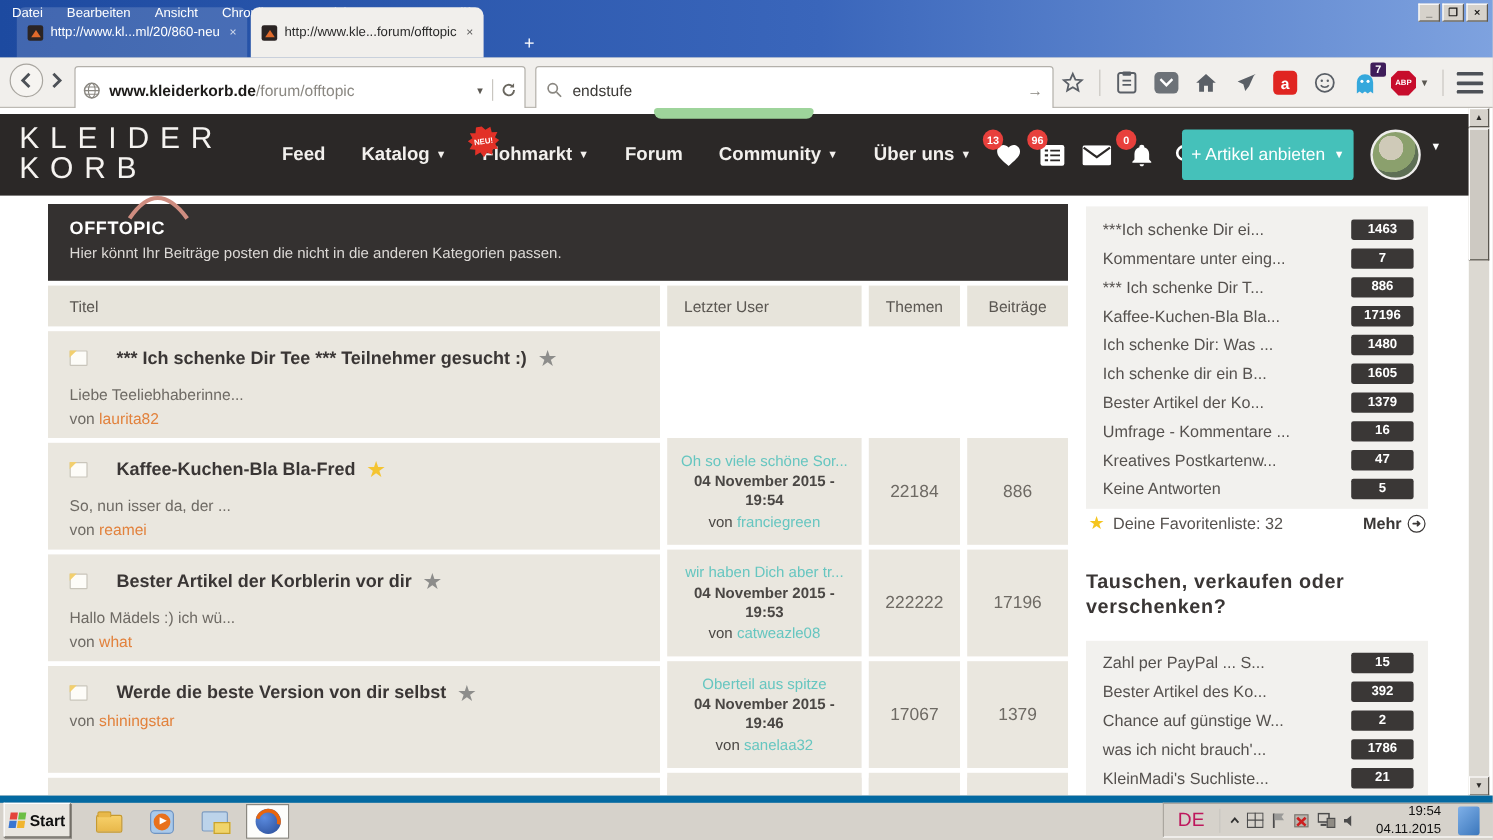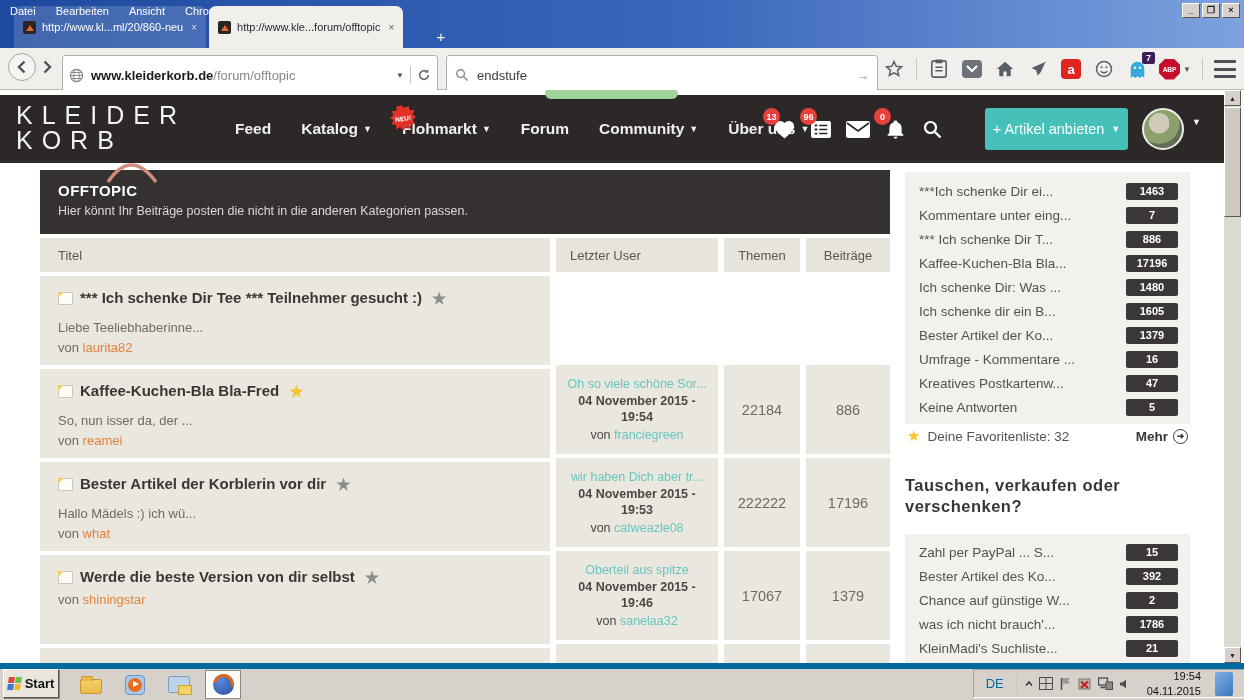--- a/index.html
+++ b/index.html
@@ -63,21 +63,21 @@
     line-height:.98;font-weight:400}
   .handle-svg{position:absolute;left:0;top:40px;z-index:8;pointer-events:none}
   .site-nav{position:absolute;left:235px;top:0;height:68px;display:flex;align-items:center;gap:30px;
     color:#f2f0ed;font-size:15.5px;font-weight:bold}
   .nav-item{position:relative;display:flex;align-items:center;gap:5px;white-space:nowrap}
   .nav-item .caret{font-size:9px}
   .neu-badge{position:absolute;top:-15px;left:-12px;width:26px;height:26px;background:#e23127;
     color:#fff;font-size:6.5px;font-weight:bold;display:flex;align-items:center;justify-content:center;
     clip-path:polygon(50% 0,61% 13%,78% 6%,80% 24%,98% 26%,88% 41%,100% 52%,86% 62%,93% 79%,75% 78%,72% 96%,56% 86%,44% 100%,35% 83%,17% 90%,20% 72%,2% 68%,13% 54%,0 42%,16% 34%,10% 17%,28% 20%,32% 2%);
     transform:rotate(-8deg)}
-  .hdr-icons{position:absolute;left:772px;top:0;height:68px;display:flex;align-items:center;gap:13px}
+  .hdr-icons{position:absolute;left:828px;top:0;height:68px;display:flex;align-items:center;gap:13px}
   .h-icon{position:relative;width:24px;height:24px;display:flex;align-items:center;justify-content:center}
   .h-badge{position:absolute;top:-9px;left:-9px;min-width:17px;height:17px;border-radius:50%;
     background:#e8403c;color:#fff;font-size:9px;font-weight:bold;display:flex;align-items:center;
     justify-content:center;padding:0 2px;z-index:2}
   .cta{position:absolute;left:985px;top:13px;width:143px;height:42px;background:#45c1ba;color:#fff;
     border:none;border-radius:3px;font-size:14.5px;font-family:inherit;display:flex;align-items:center;
     justify-content:center;gap:7px}
   .avatar{position:absolute;left:1142px;top:13px;width:42px;height:42px;border-radius:50%;
     background:radial-gradient(circle at 40% 35%,#cfcab8 0 30%,#8ba06d 31% 60%,#5e6f55 61%);
     border:2px solid #efeeec}
@@ -98,21 +98,21 @@
   .thead .col-titel{padding-left:18px}
   .thead .col-lu{padding-left:14px}
   .thead .col-th,.thead .col-be{justify-content:center}
 
   .row .cell{height:89px}
   .titel-cell{padding:13px 14px 0 18px;position:relative}
   .page-ico{position:absolute;left:18px;top:16px;width:15px;height:13px;background:#fdfcf8;
     border:1px solid #c9c5bb;border-radius:1px}
   .page-ico:before{content:"";position:absolute;left:-1px;top:-1px;border-top:6px solid #f2cf6e;
     border-right:6px solid transparent}
-  .row-title{margin-left:22px;font-size:15px;font-weight:bold;color:#3a3635;white-space:nowrap}
+  .row-title{margin-left:39px;font-size:15px;font-weight:bold;color:#3a3635;white-space:nowrap}
   .star{font-size:16px;margin-left:10px;vertical-align:-1px}
   .star-gray{color:#8d8d8b}
   .star-yellow{color:#f4c431}
   .row-snippet{margin-top:12px;font-size:13px;color:#6e6a64}
   .row-author{margin-top:5px;font-size:13px;color:#6e6a64}
   .link-orange{color:#e2823d}
   .link-teal{color:#66c6c0}
   .lu-cell{display:flex;flex-direction:column;align-items:center;justify-content:center;
     text-align:center;font-size:12.5px;gap:3px;padding:4px 6px}
   .lu-date{font-weight:bold;color:#4a4744;line-height:1.25}
@@ -166,21 +166,21 @@
     border-top:3.5px solid transparent;border-bottom:3.5px solid transparent}
   .pv-ico{width:22px;height:17px;background:#bcd3ea;border:1px solid #7e9cc0;border-radius:2px;position:relative}
   .pv-ico:after{content:"";position:absolute;right:-3px;bottom:-3px;width:12px;height:8px;
     background:#f0d46a;border:1px solid #c7a22e}
   .fx-ico{width:21px;height:21px;border-radius:50%;background:radial-gradient(circle at 35% 35%,#5b8bdf,#274a94);position:relative}
   .fx-ico:after{content:"";position:absolute;inset:0;border-radius:50%;border:3px solid transparent;
     border-top-color:#e8650d;border-right-color:#e8650d;transform:rotate(-30deg)}
   .tray{margin-left:auto;height:29px;display:flex;align-items:center;gap:8px;
     border:1px solid #aaa69f;border-right:none;border-bottom-color:#fff;border-right-color:#fff;
     padding:0 8px;background:#d6d2cb}
-  .tray-lang{font-size:13px;color:#0369a1;padding:0 4px}
+  .tray-lang{font-size:16px;color:#be185d;padding:0 4px}
   .tray-icons{display:flex;align-items:center;gap:6px}
   .clock{font-size:11px;color:#111;text-align:right;line-height:1.3;padding-left:8px}
   .show-desktop{width:18px;height:24px;margin:0 3px 0 6px;border-radius:2px;
     background:linear-gradient(135deg,#7fb0e8,#3b77bc)}
 </style>
 </head>
 <body>
 
 <div class="chrome-top">
   <div class="menubar">

